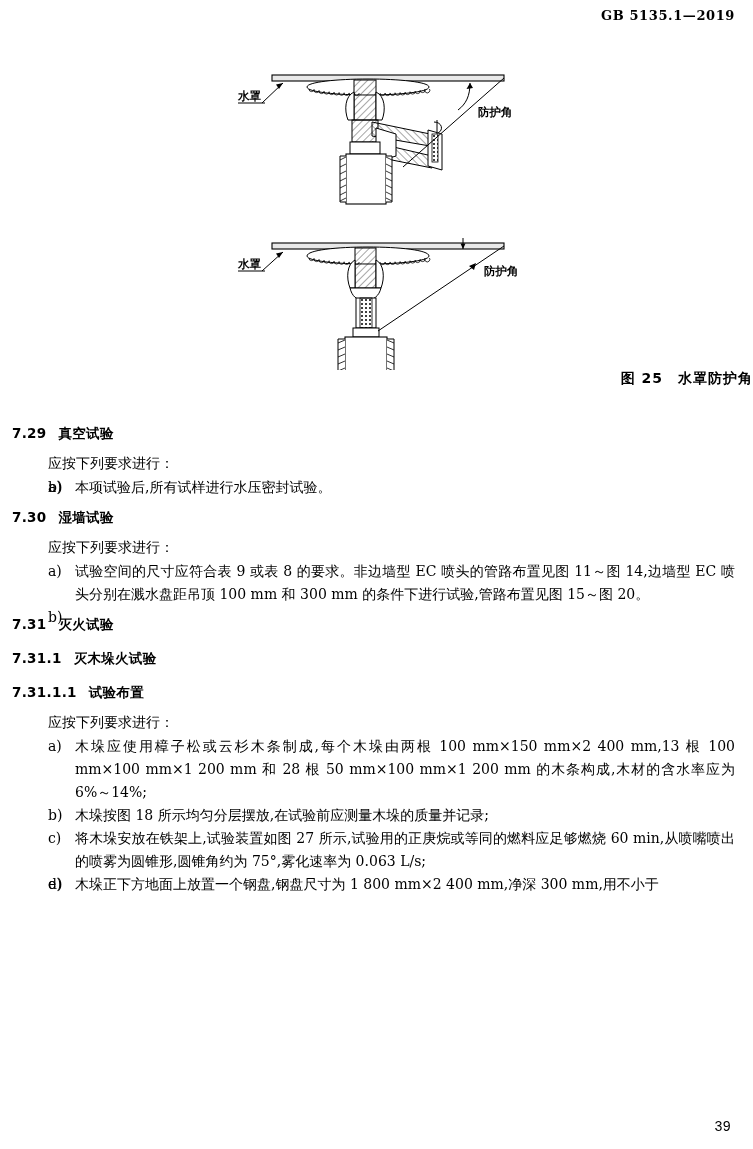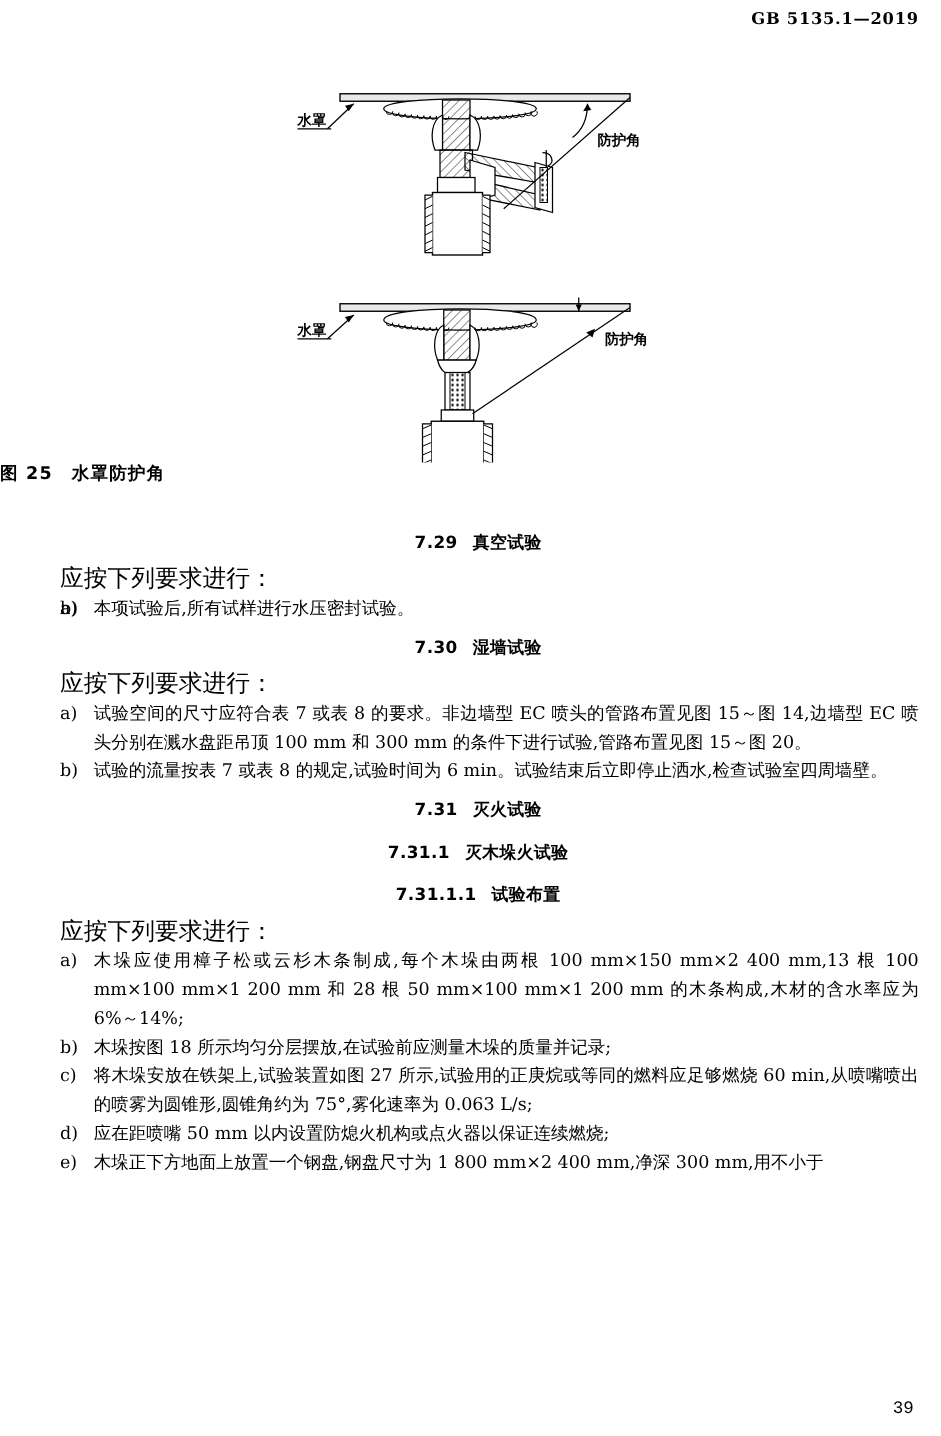--- a/index.html
+++ b/index.html
@@ -40,48 +40,47 @@
     width: 652px;
     height: 340px;
   }
   .fig-svg { display: block; }
 
   .fig-caption {
     position: absolute;
     top: 370px;
     left: 0;
     width: 753px;
-    text-align: left;
+    text-align: right;
     font-family: "DejaVu Sans", "Liberation Sans", sans-serif;
     font-weight: bold;
     font-size: 14px;
     letter-spacing: 1px;
   }
 
   
   .body-text {
     position: absolute;
     top: 415px;
     left: 0;
     width: 753px;
   }
   .h2 {
     font-family: "DejaVu Sans", "Liberation Sans", sans-serif;
     font-weight: bold;
     font-size: 13.5px;
     margin: 0;
     padding: 10px 0 6px 12px;
     letter-spacing: 0.3px;
-    text-align: center;
   }
   .h2 .num { font-weight: bold; }
   .h2 .sp { display: inline-block; width: 12px; }
 
   .para {
-    font-size: 19px;
+    font-size: 14px;
     line-height: 23px;
     margin: 0;
     padding: 3px 34px 1px 48px;
     text-align: justify;
   }
   .list {
     margin: 0;
     padding: 0;
     list-style: none;
   }
@@ -290,25 +289,24 @@
       </li>
     </ul>
 
     <div class="h2">
       <span class="num">7.30</span><span class="sp"></span><span>湿墙试验</span>
     </div>
     <p class="para">应按下列要求进行：</p>
     <ul class="list">
       <li class="li">
         <span class="marker">a)</span>
-        <span>试验空间的尺寸应符合表 7 或表 8 的要求。非边墙型 EC 喷头的管路布置见图 15～图 14,边墙型 EC 喷头分别在溅水盘距吊顶 100 mm 和 300 mm 的条件下进行试验,管路布置见图 15～图 20。</span>
+        <span>试验空间的尺寸应符合表 9 或表 8 的要求。非边墙型 EC 喷头的管路布置见图 11～图 14,边墙型 EC 喷头分别在溅水盘距吊顶 100 mm 和 300 mm 的条件下进行试验,管路布置见图 15～图 20。</span>
       </li>
       <li class="li">
         <span class="marker">b)</span>
-        <span>试验的流量按表 7 或表 8 的规定,试验时间为 6 min。试验结束后立即停止洒水,检查试验室四周墙壁。</span>
       </li>
     </ul>
 
     <div class="h2">
       <span class="num">7.31</span><span class="sp"></span><span>灭火试验</span>
     </div>
 
     <div class="h2">
       <span class="num">7.31.1</span><span class="sp"></span><span>灭木垛火试验</span>
     </div>
@@ -325,21 +323,20 @@
       <li class="li">
         <span class="marker">b)</span>
         <span>木垛按图 18 所示均匀分层摆放,在试验前应测量木垛的质量并记录;</span>
       </li>
       <li class="li">
         <span class="marker">c)</span>
         <span>将木垛安放在铁架上,试验装置如图 27 所示,试验用的正庚烷或等同的燃料应足够燃烧 60 min,从喷嘴喷出的喷雾为圆锥形,圆锥角约为 75°,雾化速率为 0.063 L/s;</span>
       </li>
       <li class="li">
         <span class="marker">d)</span>
-        <span>应在距喷嘴 50 mm 以内设置防熄火机构或点火器以保证连续燃烧;</span>
       </li>
       <li class="li">
         <span class="marker">e)</span>
         <span>木垛正下方地面上放置一个钢盘,钢盘尺寸为 1 800 mm×2 400 mm,净深 300 mm,用不小于</span>
       </li>
     </ul>
   </div>
 
   <div class="footer">39</div>
 

